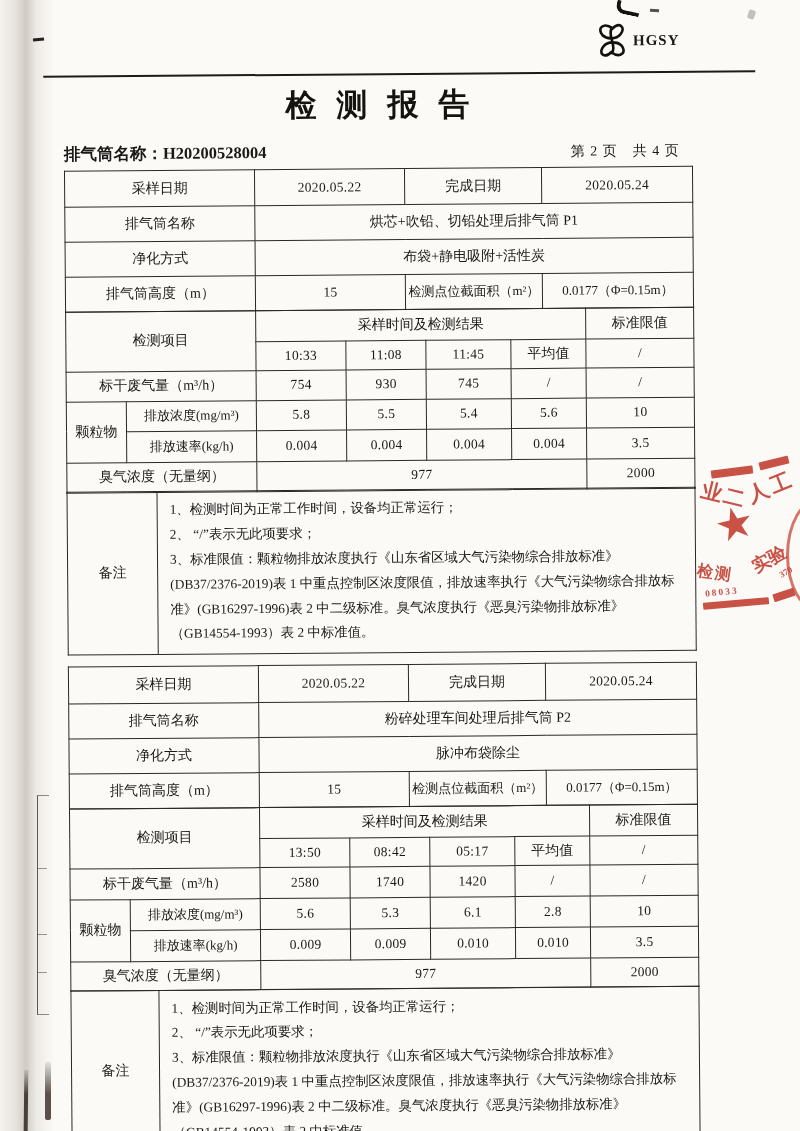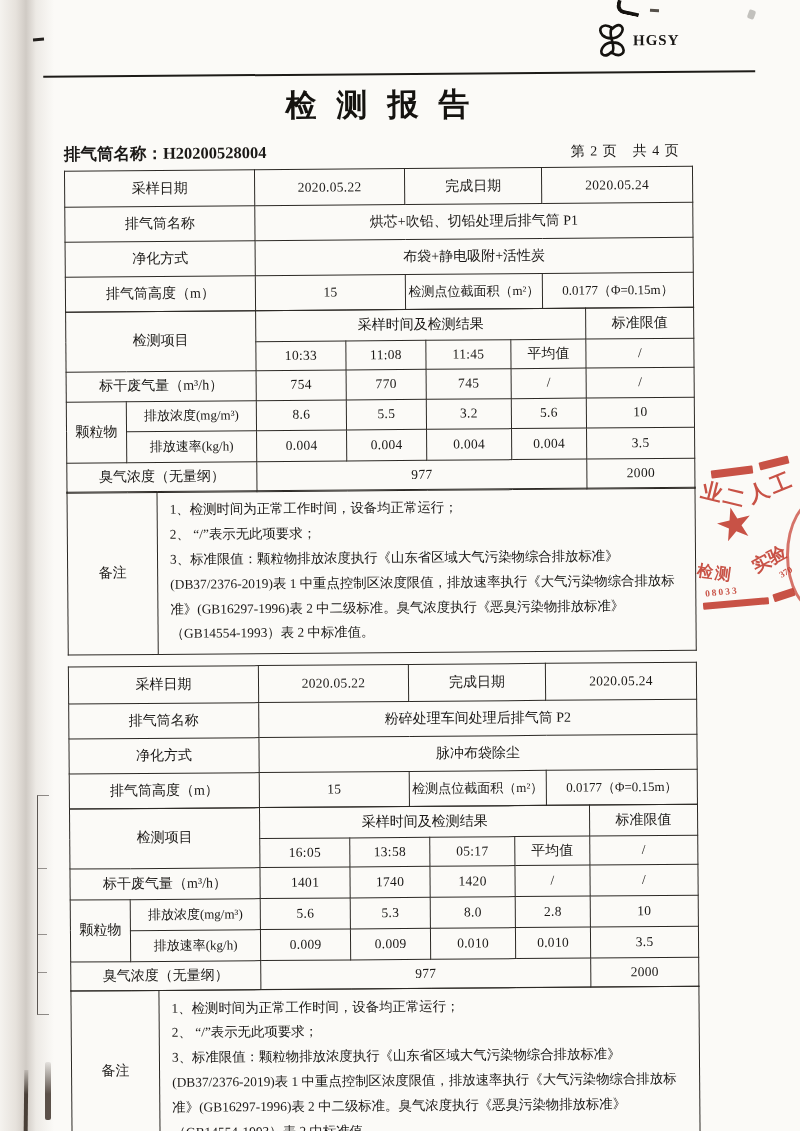--- a/index.html
+++ b/index.html
@@ -152,31 +152,31 @@
         <tr style="height:29px">
           <td class="num">10:33</td>
           <td class="num">11:08</td>
           <td class="num">11:45</td>
           <td>平均值</td>
           <td class="num">/</td>
         </tr>
         <tr style="height:30px">
           <td colspan="2">标干废气量（m³/h）</td>
           <td class="num">754</td>
-          <td class="num">770</td>
+          <td class="num">930</td>
           <td class="num">745</td>
           <td class="num">/</td>
           <td class="num">/</td>
         </tr>
         <tr style="height:30px">
           <td rowspan="2">颗粒物</td>
           <td class="small">排放浓度(mg/m³)</td>
-          <td class="num">8.6</td>
+          <td class="num">5.8</td>
           <td class="num">5.5</td>
-          <td class="num">3.2</td>
+          <td class="num">5.4</td>
           <td class="num">5.6</td>
           <td class="num">10</td>
         </tr>
         <tr style="height:31px">
           <td class="small">排放速率(kg/h)</td>
           <td class="num">0.004</td>
           <td class="num">0.004</td>
           <td class="num">0.004</td>
           <td class="num">0.004</td>
           <td class="num">3.5</td>
@@ -251,40 +251,40 @@
             <col style="width:75px">
             <col style="width:108px">
           </colgroup>
         <tbody>
             <tr style="height:31px">
           <td colspan="2" rowspan="2">检测项目</td>
           <td colspan="4">采样时间及检测结果</td>
           <td>标准限值</td>
         </tr>
         <tr style="height:29px">
-          <td class="num">16:05</td>
-          <td class="num">13:58</td>
+          <td class="num">13:50</td>
+          <td class="num">08:42</td>
           <td class="num">05:17</td>
           <td>平均值</td>
           <td class="num">/</td>
         </tr>
         <tr style="height:31px">
           <td colspan="2">标干废气量（m³/h）</td>
-          <td class="num">1401</td>
+          <td class="num">2580</td>
           <td class="num">1740</td>
           <td class="num">1420</td>
           <td class="num">/</td>
           <td class="num">/</td>
         </tr>
         <tr style="height:31px">
           <td rowspan="2">颗粒物</td>
           <td class="small">排放浓度(mg/m³)</td>
           <td class="num">5.6</td>
           <td class="num">5.3</td>
-          <td class="num">8.0</td>
+          <td class="num">6.1</td>
           <td class="num">2.8</td>
           <td class="num">10</td>
         </tr>
         <tr style="height:31px">
           <td class="small">排放速率(kg/h)</td>
           <td class="num">0.009</td>
           <td class="num">0.009</td>
           <td class="num">0.010</td>
           <td class="num">0.010</td>
           <td class="num">3.5</td>

